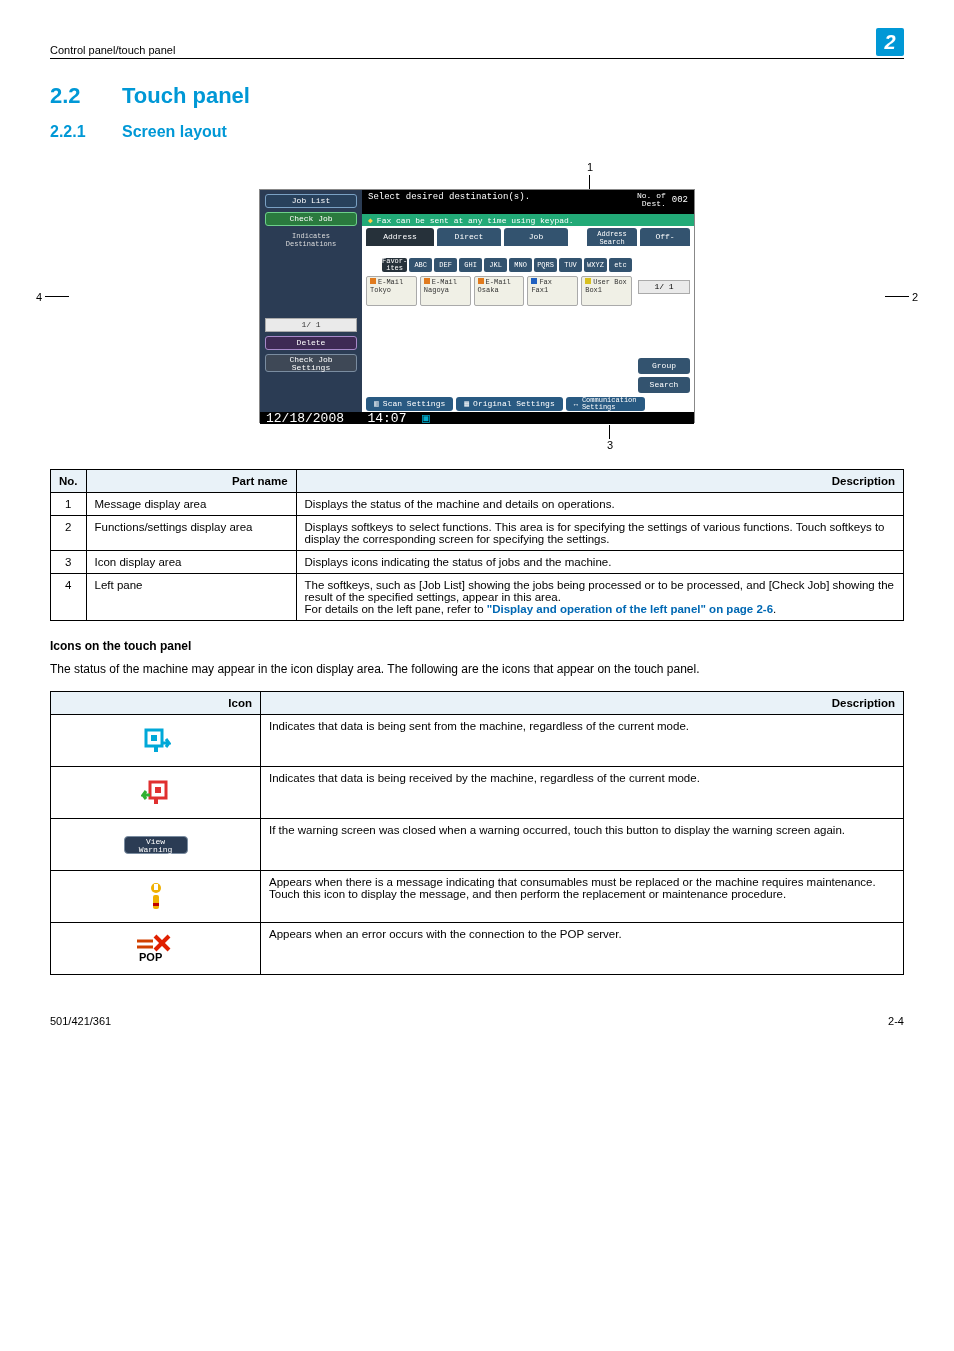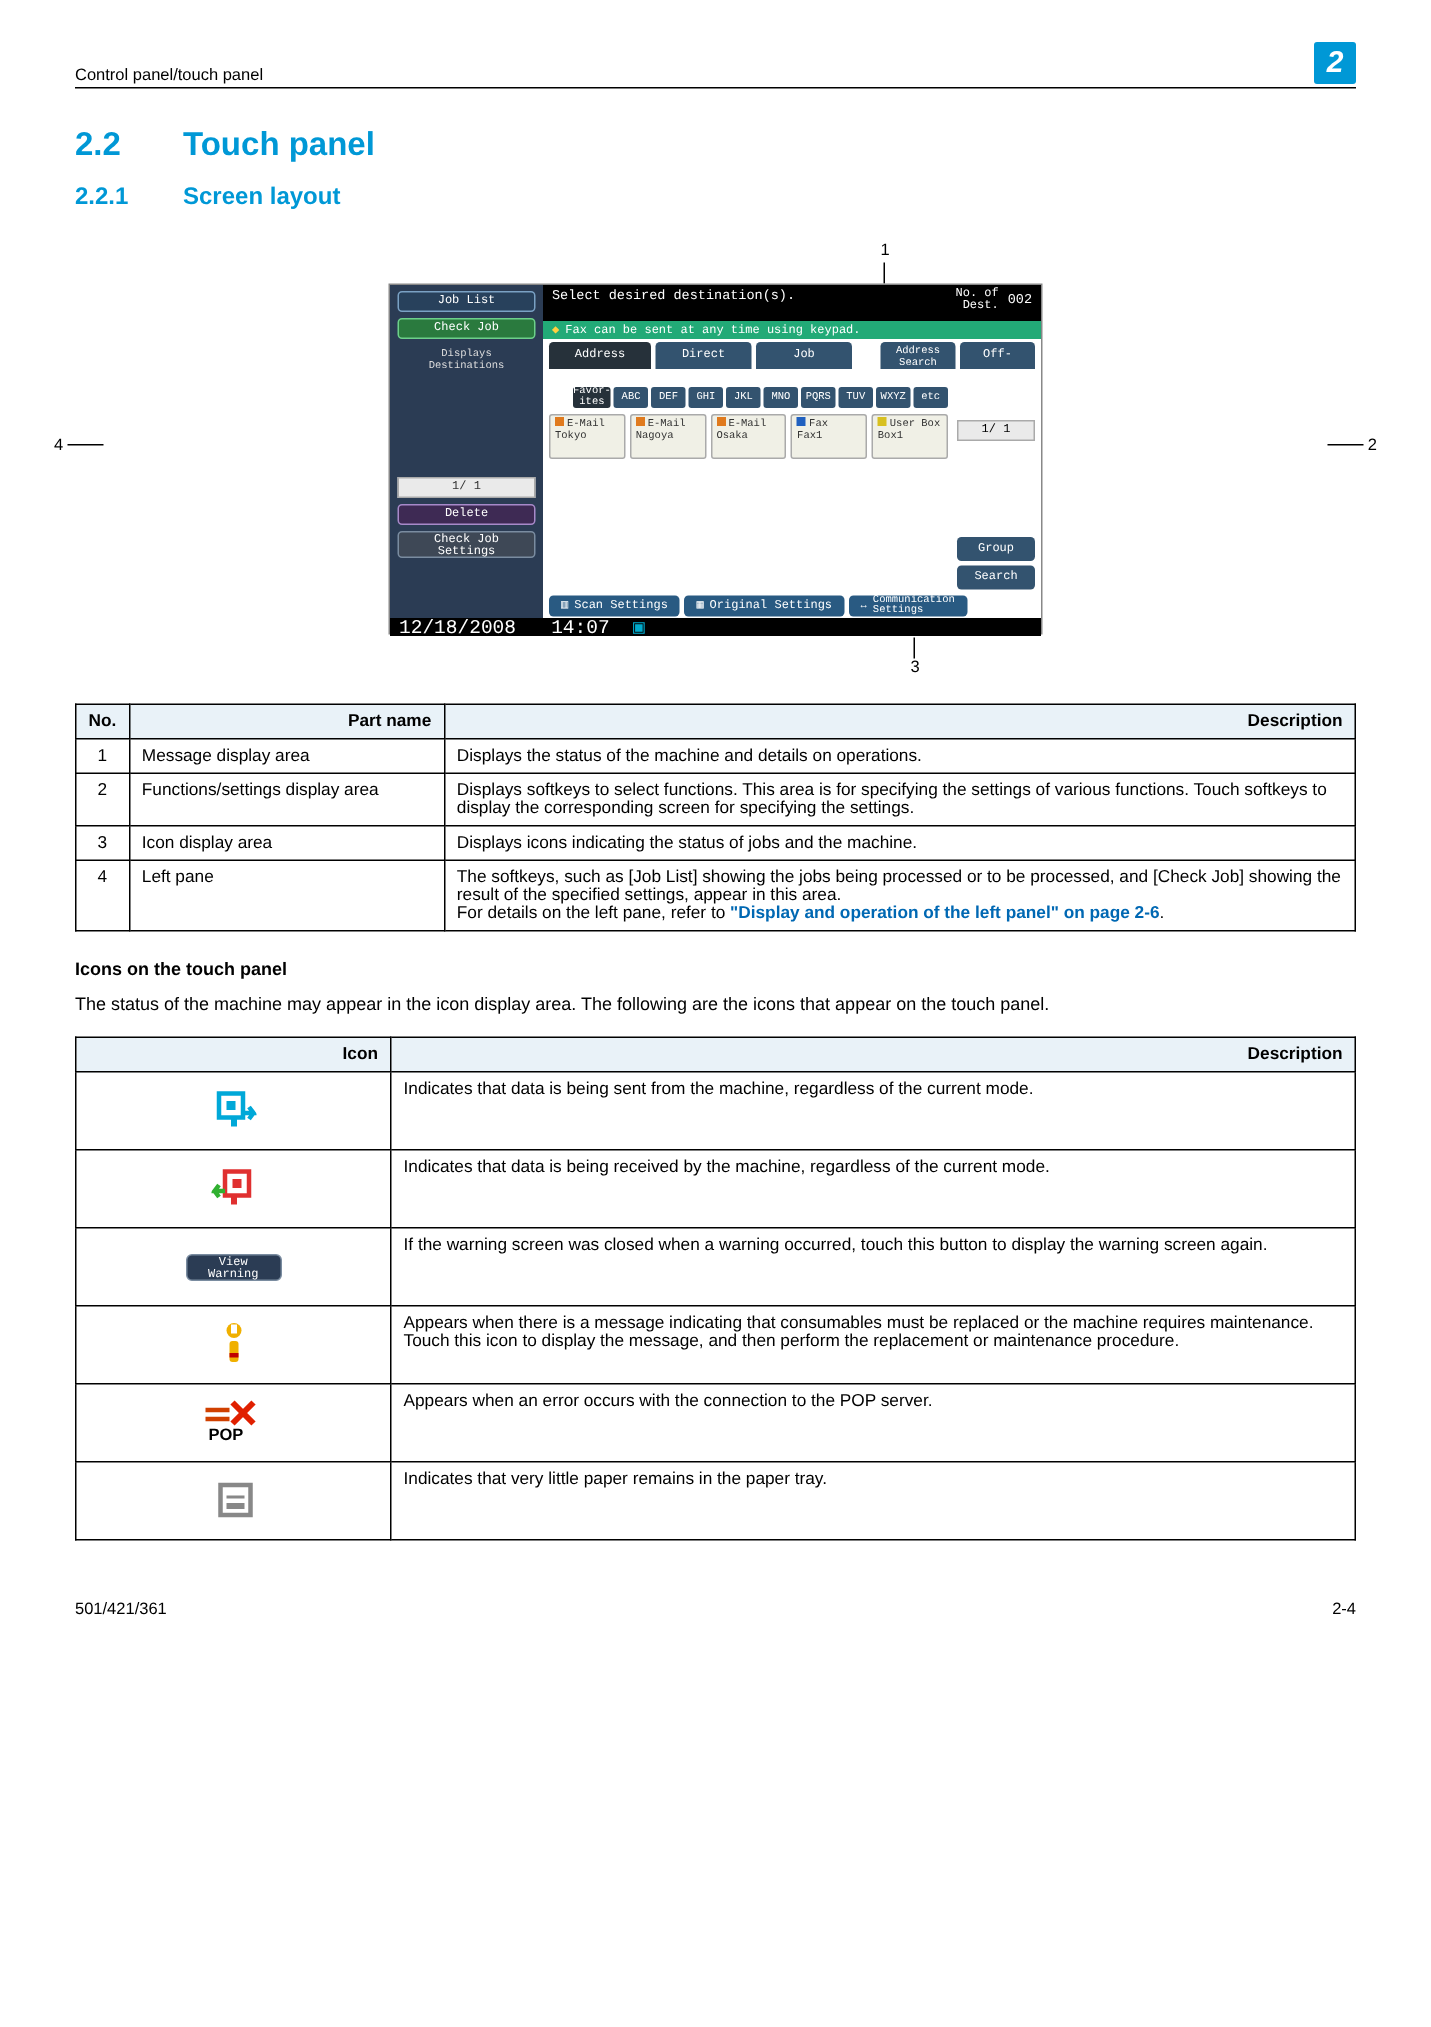--- a/index.html
+++ b/index.html
@@ -98,21 +98,21 @@
         </span>
       </div>
       <div class="msg-hint">
         <span style="margin-right:4px; color:#ffd040;">◆</span>
         <span>Fax can be sent at any time using keypad.</span>
       </div>
 
       <div class="left-pane">
         <div class="lp-btn">Job List</div>
         <div class="lp-btn green">Check Job</div>
-        <div class="lp-label" style="white-space:pre;">Displays
+        <div class="lp-label" style="white-space:pre;">Indicates
 Destinations</div>
         <div class="lp-page">1/ 1</div>
         <div class="lp-btn del">Delete</div>
         <div class="lp-btn chk" style="white-space:pre; height:18px; line-height:8px; padding-top:1px;">Check Job
 Settings</div>
       </div>
 
       <div class="tabs-row">
         <div class="tab dark" style="width:68px;">Address Book</div>
         <div class="tab" style="width:64px;">Direct Input</div>
@@ -265,29 +265,19 @@
         <svg class="icon" width="46" height="30" viewBox="0 0 46 30">
           <line x1="4" y1="8" x2="20" y2="8" stroke="#d04000" stroke-width="3"></line>
           <line x1="4" y1="14" x2="20" y2="14" stroke="#d04000" stroke-width="3"></line>
           <line x1="22" y1="3" x2="36" y2="17" stroke="#e02000" stroke-width="4"></line>
           <line x1="36" y1="3" x2="22" y2="17" stroke="#e02000" stroke-width="4"></line>
           <text x="6" y="28" font-family="Arial" font-weight="bold" font-size="11" fill="#000">POP</text>
         </svg>
       </td>
       <td>Appears when an error occurs with the connection to the POP server.</td>
     </tr>
-    <tr>
-      <td class="icon-cell">
-        <svg class="icon" width="30" height="30" viewBox="0 0 30 30">
-          <rect x="6" y="6" width="20" height="20" fill="none" stroke="#888" stroke-width="3"></rect>
-          <rect x="10" y="18" width="12" height="4" fill="#888"></rect>
-          <line x1="10" y1="14" x2="22" y2="14" stroke="#888" stroke-width="2"></line>
-        </svg>
-      </td>
-      <td>Indicates that very little paper remains in the paper tray.</td>
-    </tr>
   </tbody>
 </table>
 
 <div class="footer">
   <span>501/421/361</span>
   <span>2-4</span>
 </div>
 
 </body></html>

